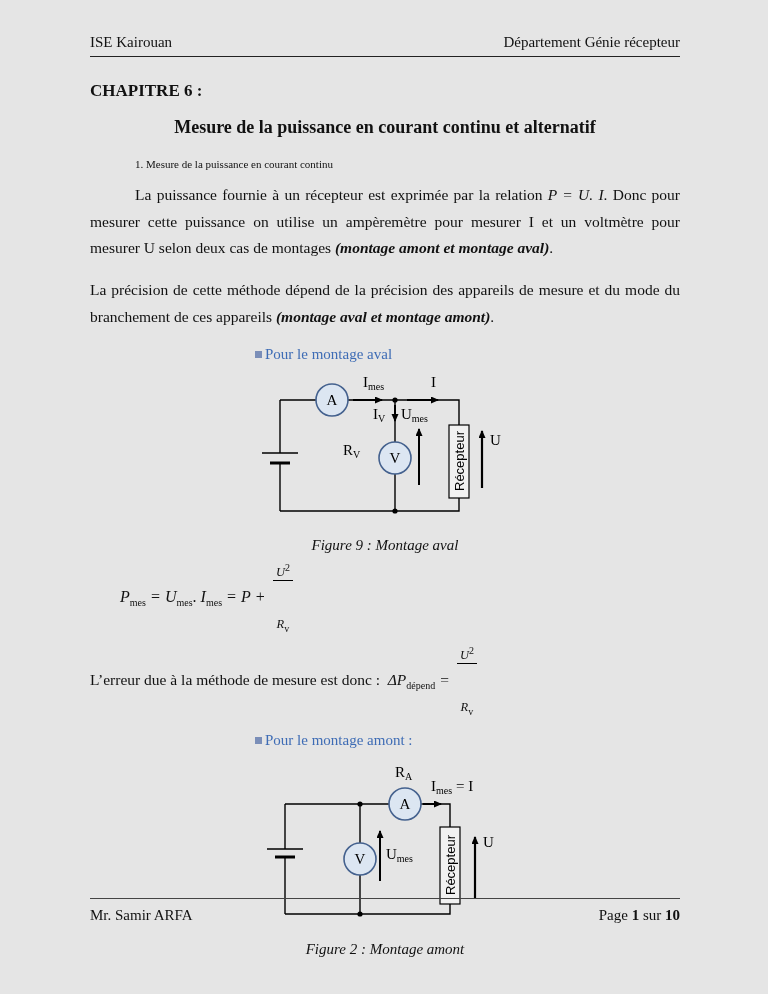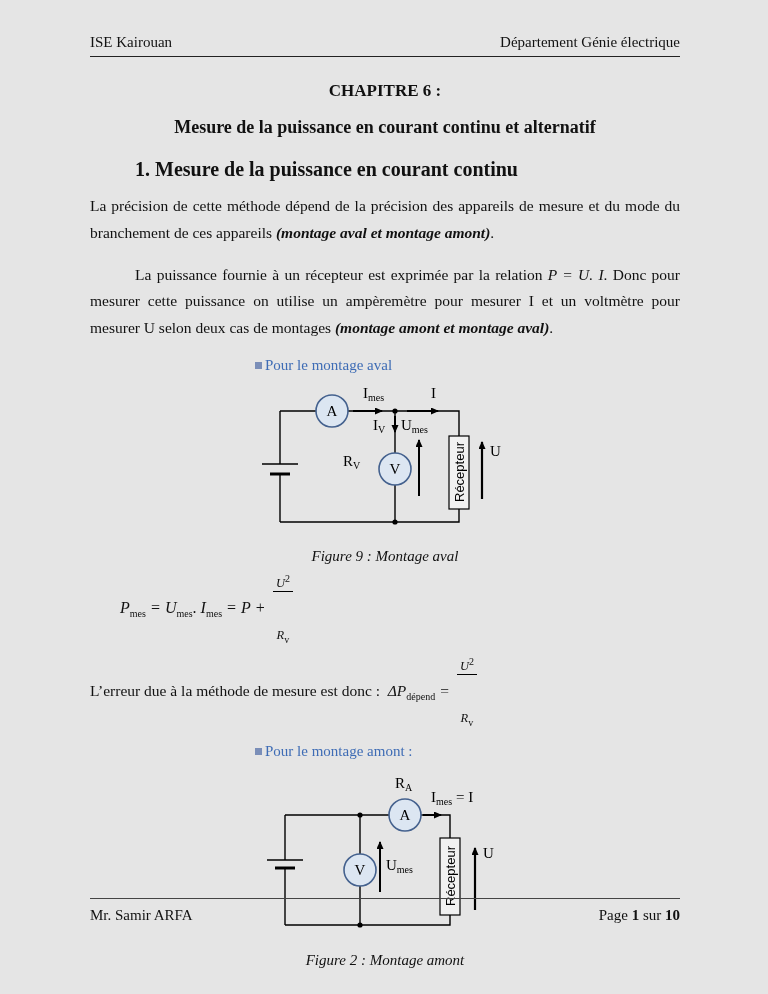--- a/index.html
+++ b/index.html
@@ -6,23 +6,23 @@
   body { margin: 0; background: #ffffff; }
   .page {
     position: relative; width: 768px; height: 994px; background: #e5e5e5;
     font-family: "Liberation Serif", serif; color: #111; overflow: hidden;
   }
   .content { padding: 34px 88px 0 90px; }
   .doc-header {
     display: flex; justify-content: space-between; font-size: 15px;
     padding-bottom: 5px; border-bottom: 1.3px solid #222;
   }
-  .chapter { text-align: center; font-weight: bold; font-size: 17px; margin-top: 24px; }
+  .chapter { font-weight: bold; font-size: 17px; margin-top: 24px; }
   .doc-title { text-align: center; font-weight: bold; font-size: 18px; margin-top: 16px; }
-  .sec { font-weight: bold; font-size: 20px; margin: 20px 0 0 45px; }
+  .sec { font-weight: normal; font-size: 11px; margin: 20px 0 0 45px; }
   .subsec { font-weight: bold; font-size: 15px; margin: 18px 0 0 90px; }
   .para { font-size: 15.5px; line-height: 1.72; text-align: justify; margin-top: 12px; }
   .para.indent { text-indent: 45px; }
   .para .mathseg { font-style: italic; }
   .para .em { font-weight: bold; font-style: italic; }
   .bullet { display: flex; align-items: center; gap: 3px; margin: 14px 0 0 165px;
             color: #3e6cb5; font-size: 15px; }
   .bullet .sq { width: 7px; height: 7px; background: #7a8eb8; flex: 0 0 auto; }
   .figure { display: block; margin: 10px auto 0; }
   .figcap { text-align: center; font-style: italic; font-size: 15px; margin-top: 4px; }
@@ -45,30 +45,30 @@
   .receptor-text { font-family: "Liberation Sans", sans-serif; font-size: 13px; fill: #000; }
 </style>
 </head>
 <body>
 
 <div class="page">
   <div class="content">
 
     <div class="doc-header">
       <span>ISE Kairouan</span>
-      <span>Département Génie électrique</span>
+      <span>Département Génie récepteur</span>
     </div>
 
     <div class="chapter">CHAPITRE 6 :</div>
     <div class="doc-title">Mesure de la puissance en courant continu et alternatif</div>
     <div class="sec">1. Mesure de la puissance en courant continu</div>
 
+    <p class="para indent"><span>La puissance fournie à  un récepteur est exprimée par la relation </span><span class="mathseg">P  =  U. I</span><span>. Donc pour mesurer cette puissance on utilise un ampèremètre pour mesurer I et un voltmètre pour mesurer U selon deux cas de montages </span><span class="em">(montage amont et montage aval)</span><span>.</span></p>
+
     <p class="para"><span>La précision de cette méthode dépend de la précision des appareils de mesure et du mode du branchement de ces appareils </span><span class="em">(montage aval et montage amont)</span><span>.</span></p>
-
-    <p class="para indent"><span>La puissance fournie à  un récepteur est exprimée par la relation </span><span class="mathseg">P  =  U. I</span><span>. Donc pour mesurer cette puissance on utilise un ampèremètre pour mesurer I et un voltmètre pour mesurer U selon deux cas de montages </span><span class="em">(montage amont et montage aval)</span><span>.</span></p>
 
     <div class="bullet">
       <span class="sq"></span>
       <span>Pour le montage aval</span>
     </div>
 
     <svg class="figure" width="300" height="160" viewBox="0 0 300 160">
       <defs>
         <marker id="ah1" markerWidth="10" markerHeight="9" refX="7" refY="3.5" orient="auto" markerUnits="userSpaceOnUse">
           <path d="M0 0 L8 3.5 L0 7 Z" fill="#000"></path>

